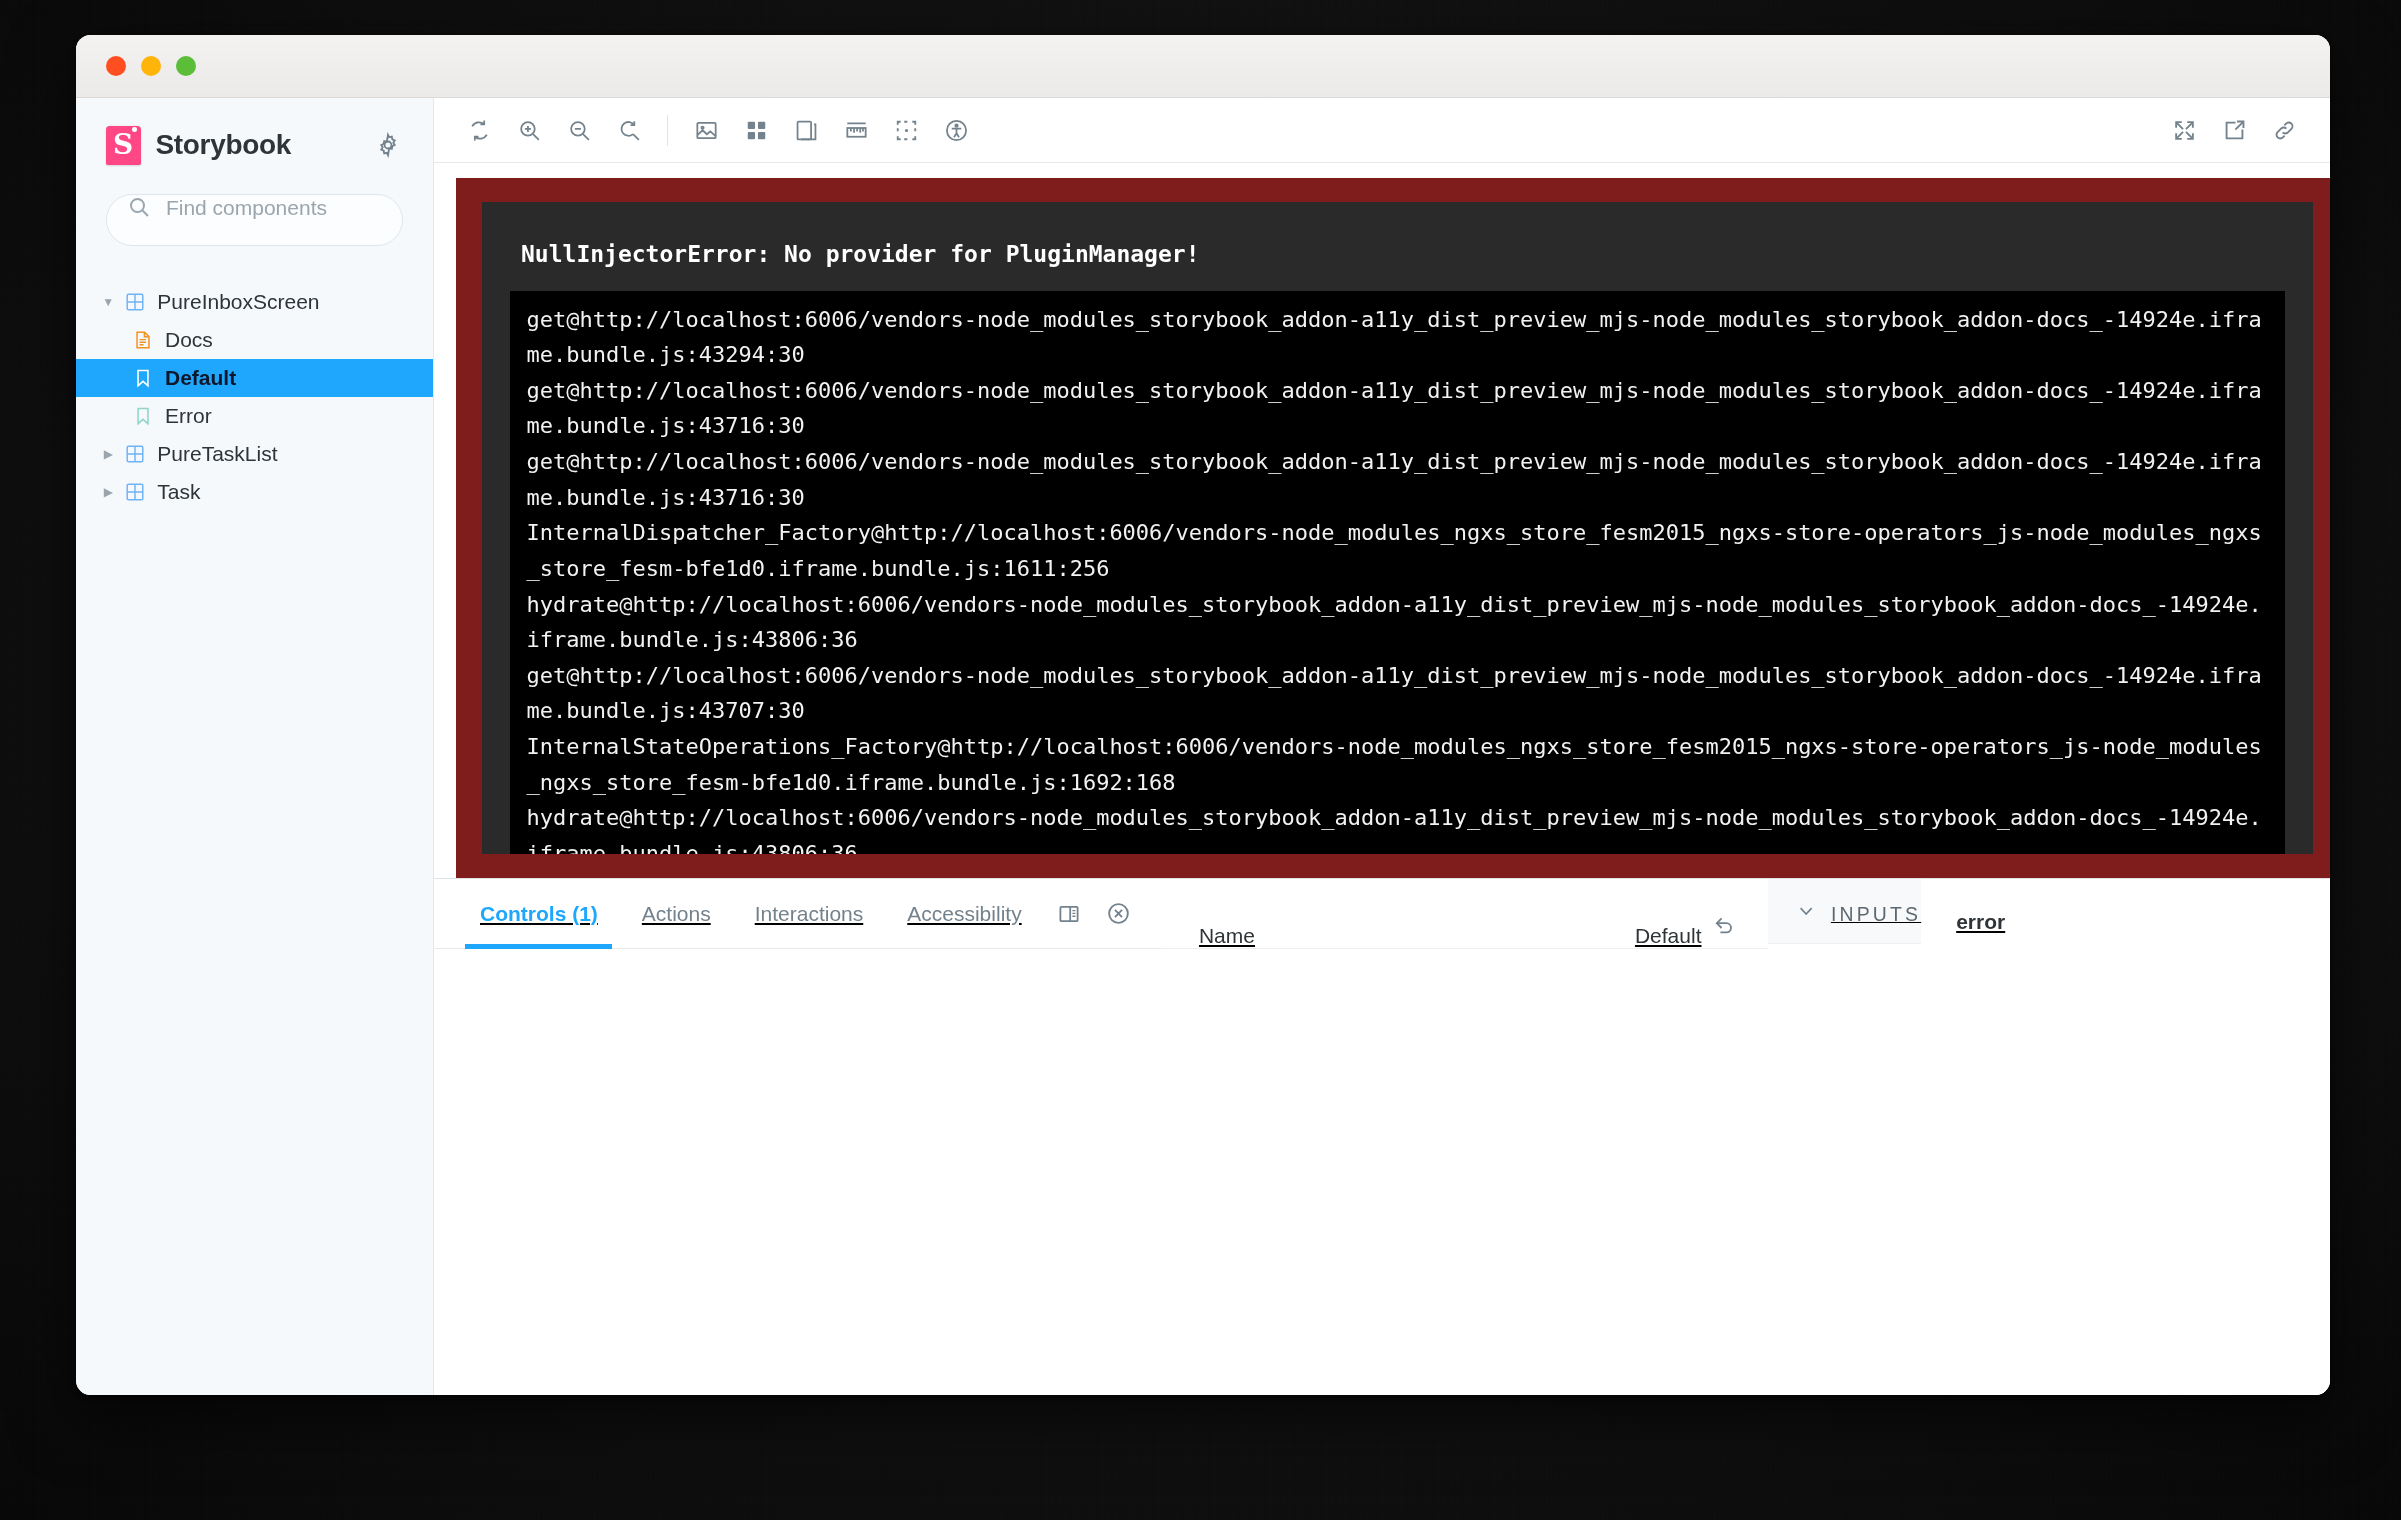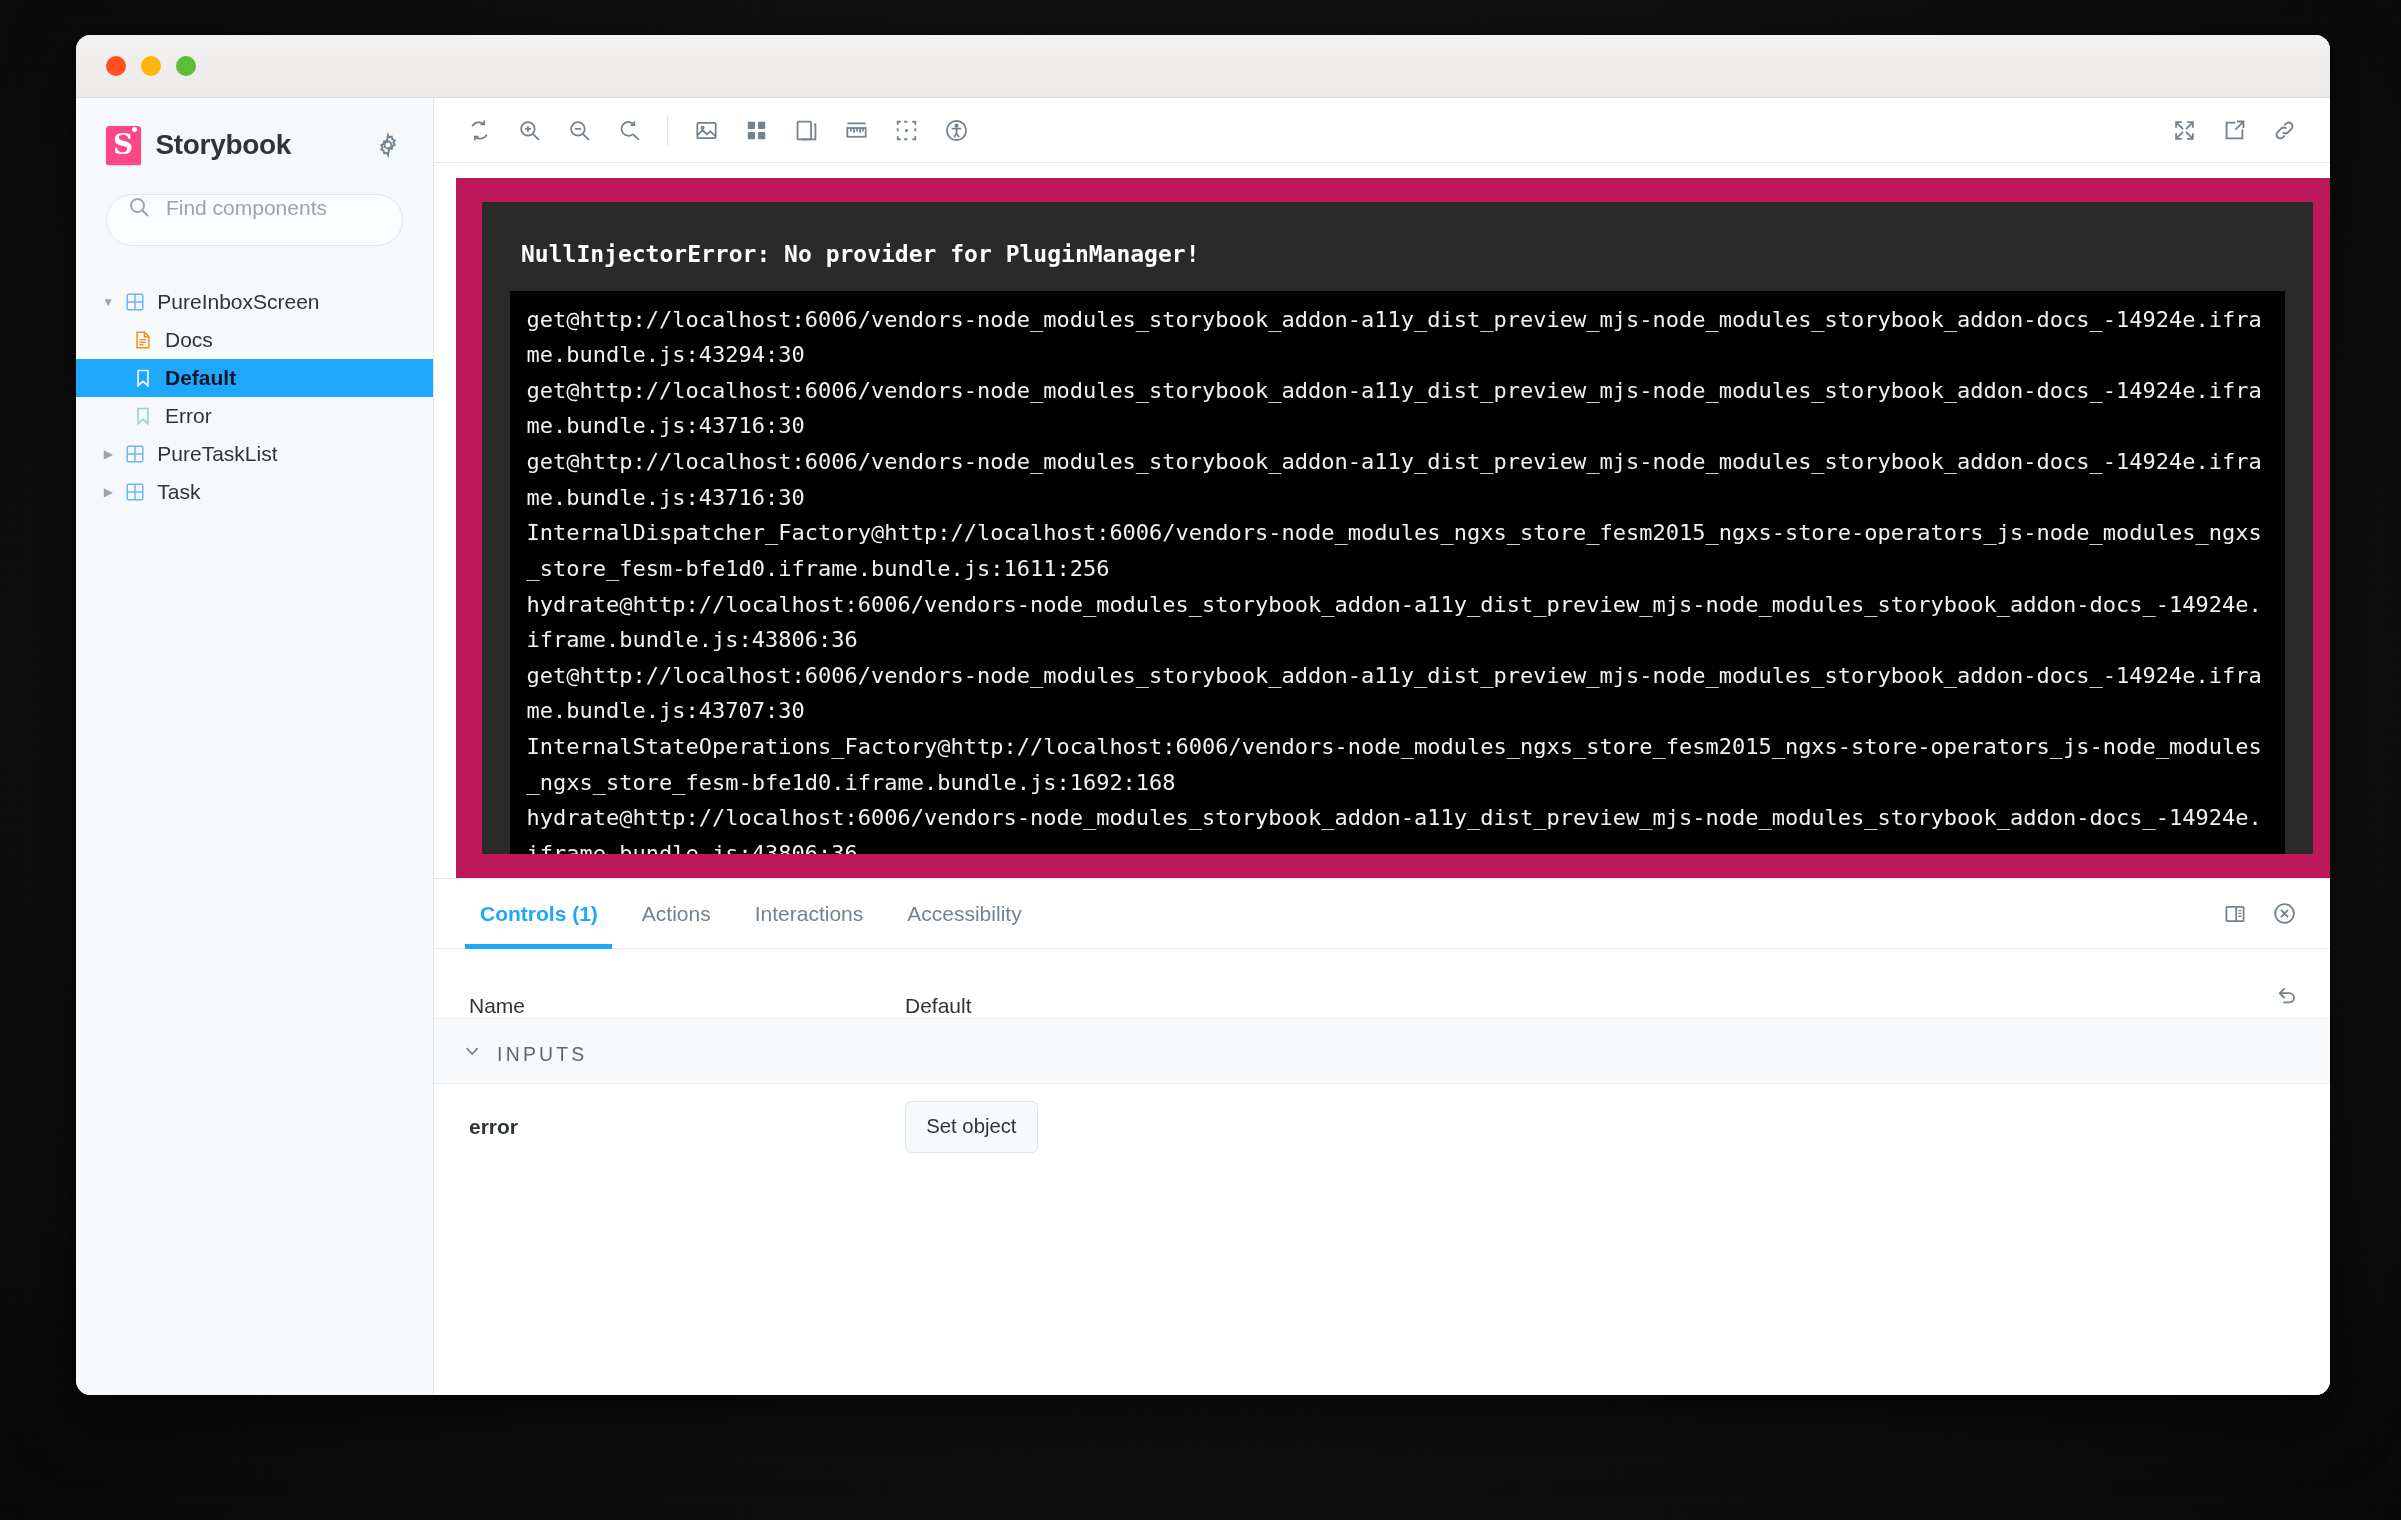--- a/index.html
+++ b/index.html
@@ -217,21 +217,21 @@
   
   #canvas {
     flex: 1 1 auto;
     background: #ffffff;
     padding: 14.8px 0 0 22px;
     box-sizing: border-box;
     min-height: 0;
     overflow: hidden;
   }
   #errorpanel {
-    background: #be185d;
+    background: #7f1d1d;
     height: 100%;
     width: 100%;
     padding: 24px 16.6px 24px 26px;
     box-sizing: border-box;
     overflow: hidden;
   }
   #errorinner {
     background: #2a2a2a;
     height: 100%;
     box-sizing: border-box;
@@ -258,22 +258,23 @@
     overflow: hidden;
   }
 
   
   #addons {
     flex: 0 0 517px;
     height: 517px;
     border-top: 0.9px solid #e1e4e7;
     background: #ffffff;
     display: flex;
-    flex-direction: column;
-    box-sizing: border-box;
+    flex-direction: row;
+    box-sizing: border-box;
+    text-decoration: underline;
   }
   #tabsrow {
     height: 70px;
     flex: 0 0 70px;
     border-bottom: 0.9px solid #e8eaec;
     display: flex;
     align-items: stretch;
     padding: 0 20.3px 0 24px;
     box-sizing: border-box;
   }

